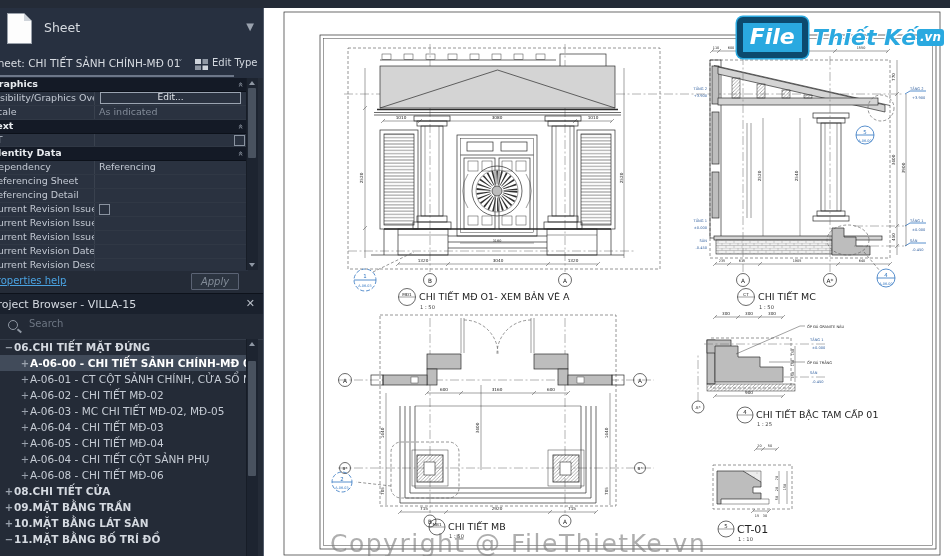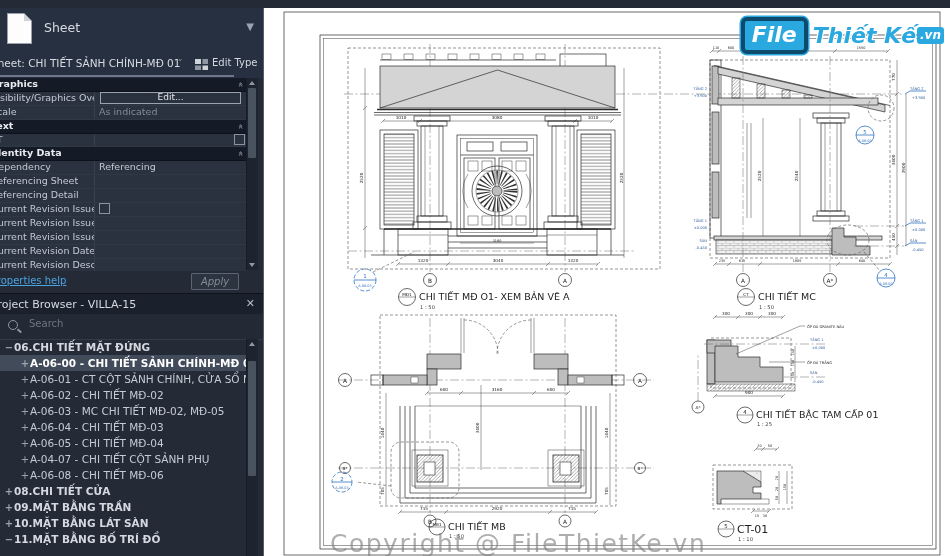--- a/index.html
+++ b/index.html
@@ -21,21 +21,21 @@
   #selrow .selbox{position:absolute;left:0;top:2px;width:234px;height:24px;border-bottom:2px solid #6d7789;}
   #selrow .seltext{position:absolute;left:0;top:6px;font-size:10.5px;white-space:nowrap;color:#d8dce2;}
   #selrow .chev2{position:absolute;left:178px;top:7px;font-size:9px;color:#9aa2ae;}
   #selrow .etico{position:absolute;left:194px;top:7px;}
   #selrow .etlabel{position:absolute;left:212px;top:8px;font-size:10px;color:#d3d8df;white-space:nowrap;}
 
   #propgrid{position:absolute;left:0;top:70px;width:248px;height:193px;overflow:hidden;font-size:9.5px;}
   .prow{display:flex;height:12.9px;line-height:12.9px;border-bottom:1px solid #303845;background:#2a3240;}
   .plbl{width:103px;overflow:hidden;white-space:nowrap;color:#c3c9d3;flex:none;}
   .pval{flex:1;border-left:1px solid #39414e;padding-left:4px;overflow:hidden;white-space:nowrap;
-    color:#c3c9d3;display:flex;align-items:flex-start;}
+    color:#c3c9d3;display:flex;align-items:center;}
   .pval.muted{color:#818a97;}
   .phead{display:flex;height:12.9px;line-height:12.9px;background:#141a26;color:#e8ebef;font-weight:bold;
     border-bottom:1px solid #0c111a;}
   .phead .pin{margin-left:auto;margin-right:4px;color:#98a0ac;font-size:9px;transform:rotate(90deg);font-weight:normal;}
   .editbtn{border:1px solid #9aa3b0;height:10px;line-height:9px;flex:1;margin:0 7px 0 1px;text-align:center;
     color:#e2e6eb;font-size:9px;background:transparent;}
   .cbox{width:9px;height:9px;border:1px solid #8a93a0;background:transparent;flex:none;}
   .cbox.right{margin-left:auto;margin-right:3px;}
 
   .vscroll{position:absolute;width:11px;background:#1d2430;border-left:1px solid #171d27;}
@@ -86,21 +86,21 @@
   .t5{font-size:5.4px;text-anchor:middle;}
   .t6{font-size:5.8px;text-anchor:middle;}
   .tt{font-size:9.5px;}
   .ts{font-size:5.2px;fill:#444;}
   .bl{fill:#2e74c0;}
   .blln{stroke:#2e74c0;stroke-width:.8;fill:none;}
   .lvl{font-size:3.6px;fill:#2f5e9e;}
 
   #logo{position:absolute;right:6px;top:9px;display:flex;align-items:center;font-style:italic;font-weight:bold;}
   .lg-file{background:#2aa9e0;color:#fff;font-size:22px;padding:1px 7px 3px 7px;border-radius:6px;
-    border:4px solid #0c4a6e;box-shadow:0 0 0 1.5px #2aa9e0;}
+    border:6px solid #0c4a6e;box-shadow:0 0 0 1.5px #2aa9e0;}
   .lg-rest{color:#2aa9e0;font-size:22px;margin-left:5px;text-shadow:1px 1px 0 #fff,-1px -1px 0 #fff;}
   .lg-vn{background:#2aa9e0;color:#fff;font-size:12px;padding:1px 3px 2px 3px;border-radius:3px;margin-left:1px;}
   #copyright{position:absolute;left:66px;bottom:6px;font-size:25px;letter-spacing:1.5px;color:rgba(125,125,125,.62);white-space:nowrap;}
 </style>
 </head>
 <body>
 
 <div id="app">
 
   <div id="panel">
@@ -215,21 +215,21 @@
     </div>
 
     <div id="tree">
       <div class="trow lvl1"><span class="exp">−</span><span>06.CHI TIẾT MẶT ĐỨNG</span></div>
       <div class="trow lvl2 sel"><span class="exp">+</span><span>A-06-00 - CHI TIẾT SẢNH CHÍNH-MĐ 01</span></div>
       <div class="trow lvl2"><span class="exp">+</span><span>A-06-01 - CT CỘT SẢNH CHÍNH, CỬA SỔ MÁI</span></div>
       <div class="trow lvl2"><span class="exp">+</span><span>A-06-02 - CHI TIẾT MĐ-02</span></div>
       <div class="trow lvl2"><span class="exp">+</span><span>A-06-03 - MC CHI TIẾT MĐ-02, MĐ-05</span></div>
       <div class="trow lvl2"><span class="exp">+</span><span>A-06-04 - CHI TIẾT MĐ-03</span></div>
       <div class="trow lvl2"><span class="exp">+</span><span>A-06-05 - CHI TIẾT MĐ-04</span></div>
-      <div class="trow lvl2"><span class="exp">+</span><span>A-04-07 - CHI TIẾT CỘT SẢNH PHỤ</span></div>
+      <div class="trow lvl2"><span class="exp">+</span><span>A-06-04 - CHI TIẾT CỘT SẢNH PHỤ</span></div>
       <div class="trow lvl2"><span class="exp">+</span><span>A-06-08 - CHI TIẾT MĐ-06</span></div>
       <div class="trow lvl1"><span class="exp">+</span><span>08.CHI TIẾT CỬA</span></div>
       <div class="trow lvl1"><span class="exp">+</span><span>09.MẶT BẰNG TRẦN</span></div>
       <div class="trow lvl1"><span class="exp">+</span><span>10.MẶT BẰNG LÁT SÀN</span></div>
       <div class="trow lvl1"><span class="exp">−</span><span>11.MẶT BẰNG BỐ TRÍ ĐỒ</span></div>
       <div class="trow lvl2"></div>
     </div>
 
     <div class="vscroll vs2">
       <div class="varrow va-up"></div>

